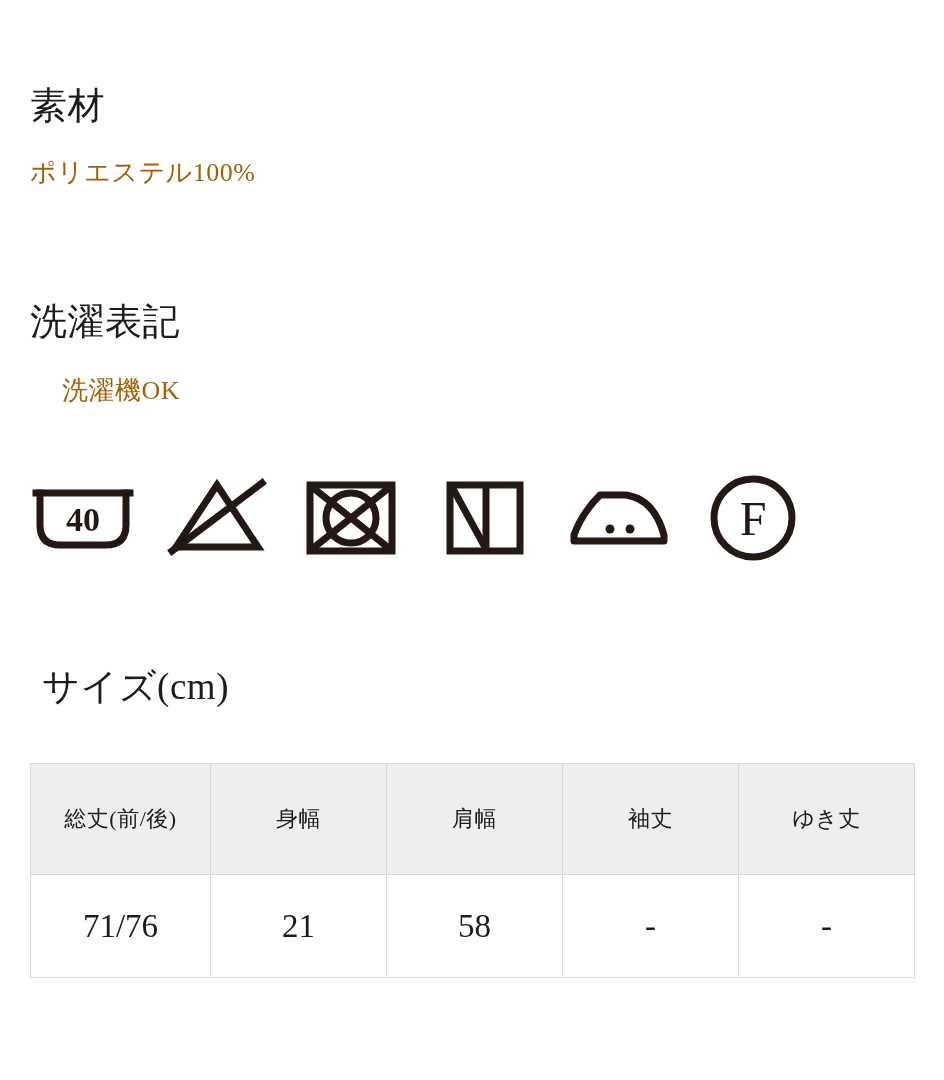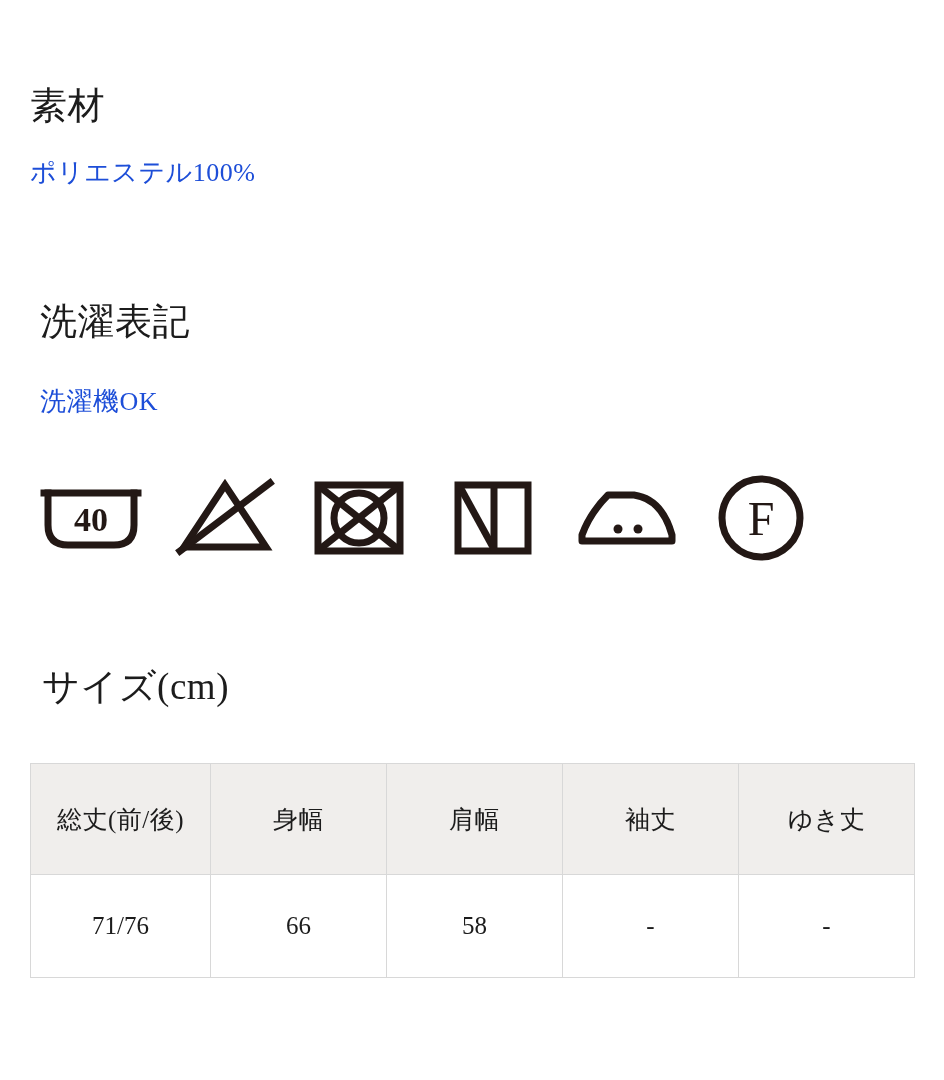--- a/index.html
+++ b/index.html
@@ -26,43 +26,44 @@
     font-weight: 400;
     line-height: 1.2;
     color: #1c1c1c;
     margin: 0;
     letter-spacing: 0.5px;
   }
   .section-body {
     font-size: 26px;
     font-weight: 400;
     line-height: 1.3;
-    color: #1d4ed8;
+    color: #a16207;
     margin: 0;
     letter-spacing: 0.5px;
   }
   #material-section {
     position: absolute;
     left: 30px;
     top: 84px;
   }
   #material-section .section-body {
     margin-top: 28px;
   }
   #wash-section {
     position: absolute;
-    left: 40px;
+    left: 30px;
     top: 300px;
   }
   #wash-section .section-body {
-    margin-top: 41px;
+    margin-top: 30px;
+    text-align: right;
   }
   .symbol-row {
     position: absolute;
-    left: 36px;
+    left: 28px;
     top: 463px;
     display: flex;
     align-items: center;
     gap: 24px;
   }
   .symbol {
     position: relative;
     width: 110px;
     height: 110px;
     flex: 0 0 auto;
@@ -89,27 +90,27 @@
   table.size-table td {
     border: 1px solid #d8d8d8;
     text-align: center;
     font-weight: 400;
     color: #1c1c1c;
     font-family: "Liberation Serif", serif;
   }
   table.size-table th {
     background: #f0eeec;
     height: 108px;
-    font-size: 25px;
+    font-size: 22px;
     letter-spacing: 0.5px;
   }
   table.size-table td {
     background: #ffffff;
     height: 100px;
-    font-size: 25px;
+    font-size: 33px;
   }
   table.size-table col.c0 { width: 180px; }
   table.size-table col.c1 { width: 176px; }
   table.size-table col.c2 { width: 176px; }
   table.size-table col.c3 { width: 176px; }
   table.size-table col.c4 { width: 176px; }
 </style>
 </head>
 <body>
 
@@ -193,21 +194,21 @@
         <th>総丈(前/後)</th>
         <th>身幅</th>
         <th>肩幅</th>
         <th>袖丈</th>
         <th>ゆき丈</th>
       </tr>
     </thead>
     <tbody>
       <tr>
         <td>71/76</td>
-        <td>66</td>
+        <td>21</td>
         <td>58</td>
         <td>-</td>
         <td>-</td>
       </tr>
     </tbody>
   </table>
 
 </div>
 
 </body></html>

